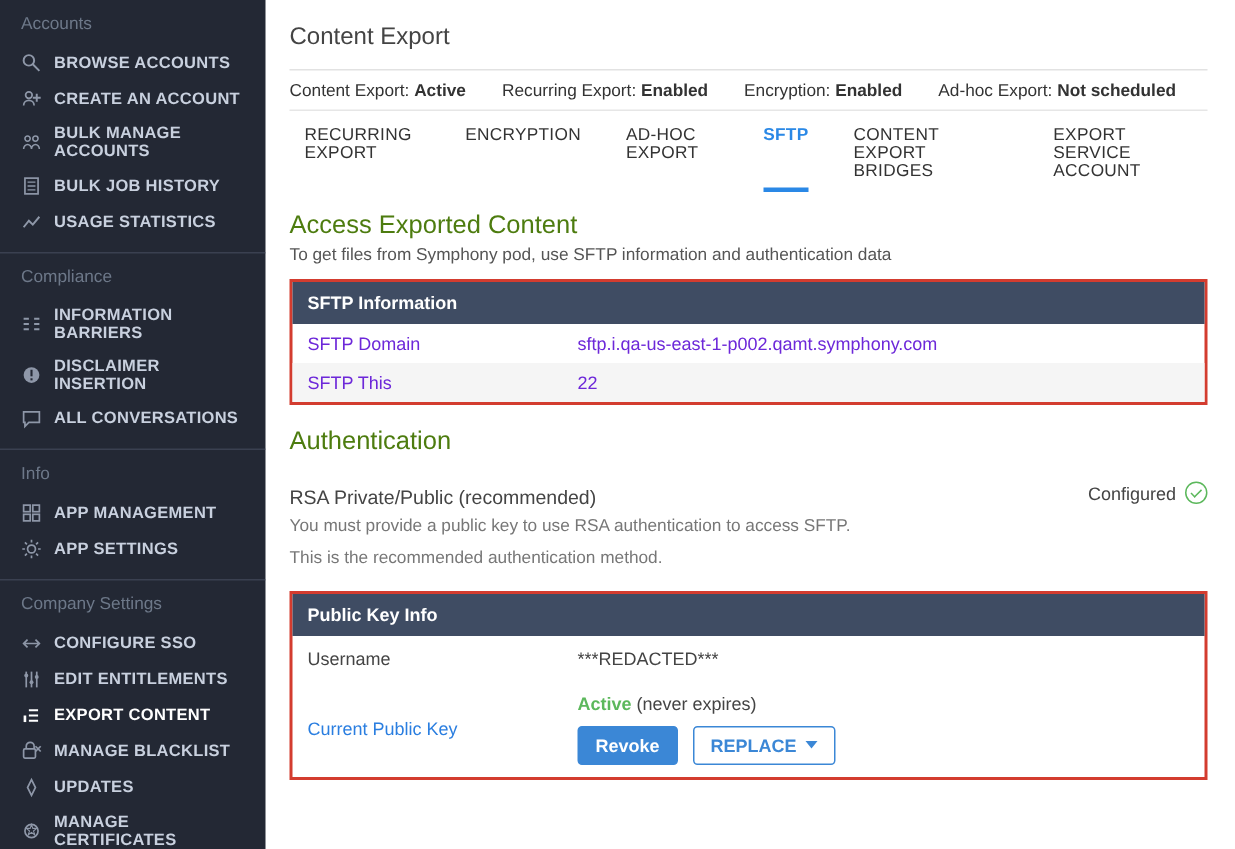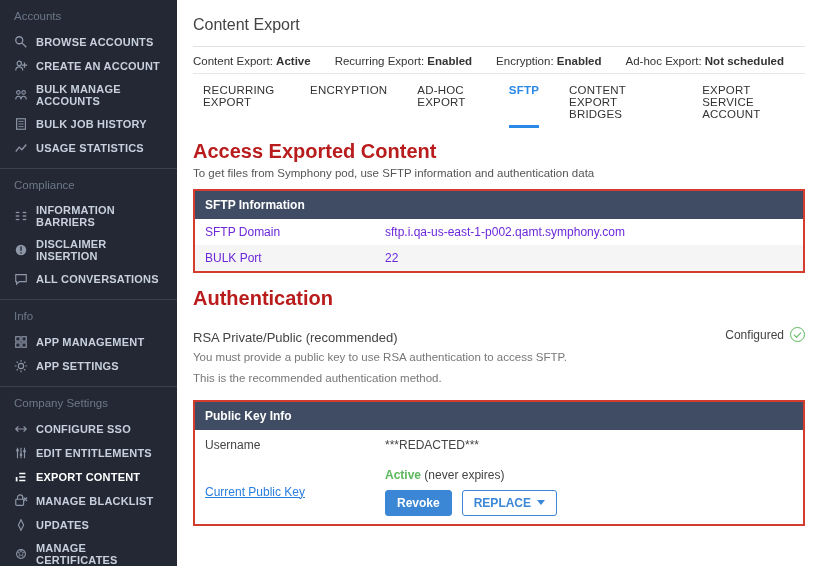--- a/index.html
+++ b/index.html
@@ -18,35 +18,35 @@
   .main { flex: 1; padding: 10px 18px 18px 16px; overflow: hidden; }
   .page-title { font-size: 16px; color: #444; margin: 6px 0 12px 0; font-weight: 400; }
   .divider { border-top: 1px solid #e2e2e2; }
   .status-line { display: flex; gap: 24px; padding: 8px 0 6px 0; border-bottom: 1px solid #e6e6e6; font-size: 11.5px; color: #333; }
   .status-item .k { color: #333; }
   .status-item .v { font-weight: 600; }
   .tabs { display: flex; gap: 30px; padding: 10px 0 0 10px; font-size: 11.5px; color:#333; }
   .tab { padding-bottom: 8px; cursor:pointer; letter-spacing:0.2px;}
   .tab.active { color:#2a88e6; border-bottom:3px solid #2a88e6; font-weight:600;}
   .section { margin-top: 12px; }
-  .sec-title { font-size: 20px; color: #b91c1c; font-weight: 700; margin-bottom: 4px;}
+  .sec-title { font-size: 17px; color: #4d7c0f; font-weight: 400; margin-bottom: 4px;}
   .sec-desc { font-size: 11.5px; color: #555; margin-bottom: 10px;}
   .panel { border: 2px solid #d33c2f; margin-top: 2px; }
   .panel-head { background: #3f4c63; color: #fff; padding: 7px 10px; font-size: 12px; font-weight: 600; }
   .row { display:flex; padding: 6px 10px; font-size: 12px; color:#6d28d9; }
   .row.alt { background:#f5f5f5; }
   .row .c1 { width: 180px; }
   .row .c2 { flex:1; }
   .auth-head { display:flex; justify-content:space-between; align-items:center; margin-top:14px; }
   .auth-sub { font-size:13px; color:#444; margin-top:6px;}
   .conf { display:flex; align-items:center; gap:6px; font-size:12px; color:#444;}
   .conf-icon { width:15px; height:15px; border:1.5px solid #5cb85c; border-radius:50%; position:relative; }
   .conf-icon::after { content:""; position:absolute; left:3px; top:4px; width:6px; height:3px; border-left:1.5px solid #5cb85c; border-bottom:1.5px solid #5cb85c; transform: rotate(-45deg); }
   .desc2 { font-size:11.5px; color:#777; margin-top:4px; line-height:1.5;}
-  .link { color:#2a7ee0; text-decoration: underline; cursor:pointer; font-size:12px;}
+  .link { color:#2a7ee0; cursor:pointer; font-size:12px;}
   .btn-primary { background:#3b87d6; color:#fff; border:1px solid #3b87d6; border-radius:3px; padding:5px 11px; font-size:12px; cursor:pointer; font-weight:600;}
   .btn-outline { background:#fff; color:#3b87d6; border:1px solid #3b87d6; border-radius:3px; padding:5px 11px; font-size:12px; cursor:pointer; font-weight:600; display:inline-flex; align-items:center; gap:6px;}
   .caret-down { width:0; height:0; border-left:4px solid transparent; border-right:4px solid transparent; border-top:5px solid #3b87d6;}
   .status-active { color:#5cb85c; font-weight:600;}
   .pkrow { display:flex; padding:8px 10px; align-items:flex-start; font-size:12px; color:#444;}
   .pkrow .c1 { width:180px; }
   .pkrow .c2 { flex:1;}
   .btns { display:flex; gap:10px; margin-top:8px;}
   svg { display:block; }
 </style>
@@ -252,21 +252,21 @@
     <div class="sec-title">Access Exported Content</div>
     <div class="sec-desc">To get files from Symphony pod, use SFTP information and authentication data</div>
 
     <div class="panel">
       <div class="panel-head">SFTP Information</div>
       <div class="row">
         <div class="c1">SFTP Domain</div>
         <div class="c2">sftp.i.qa-us-east-1-p002.qamt.symphony.com</div>
       </div>
       <div class="row alt">
-        <div class="c1">BULK Port</div>
+        <div class="c1">SFTP This</div>
         <div class="c2">22</div>
       </div>
     </div>
 
     <div style="height:14px"></div>
     <div class="sec-title">Authentication</div>
 
     <div class="auth-head">
       <div class="auth-sub">RSA Private/Public (recommended)</div>
       <div class="conf">

